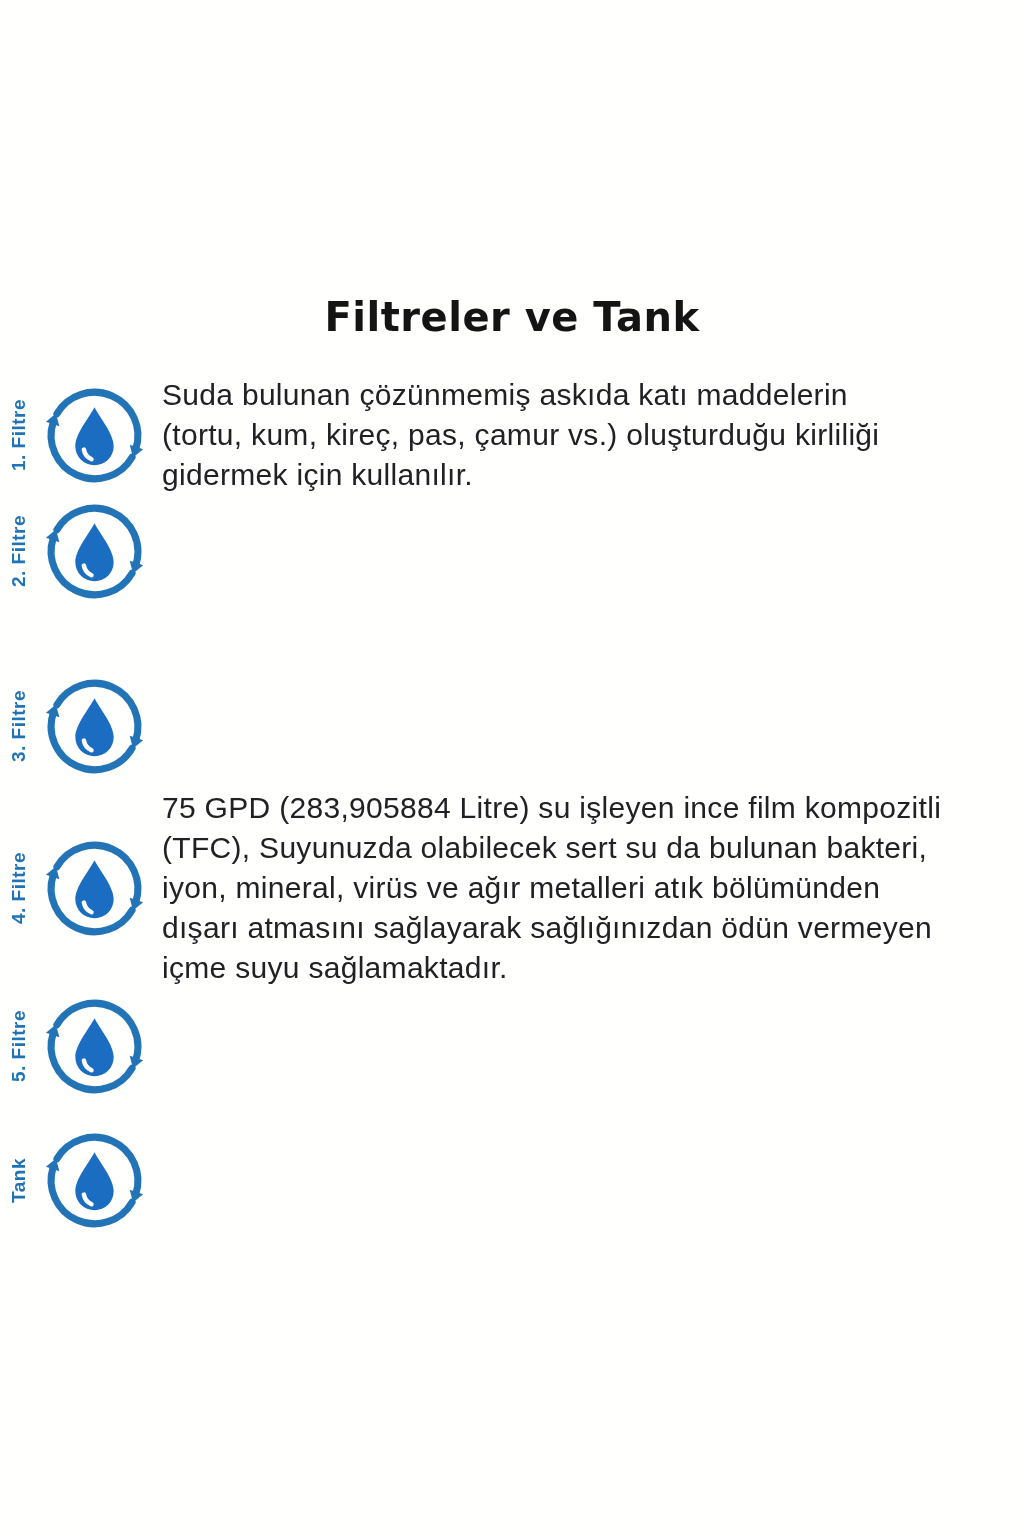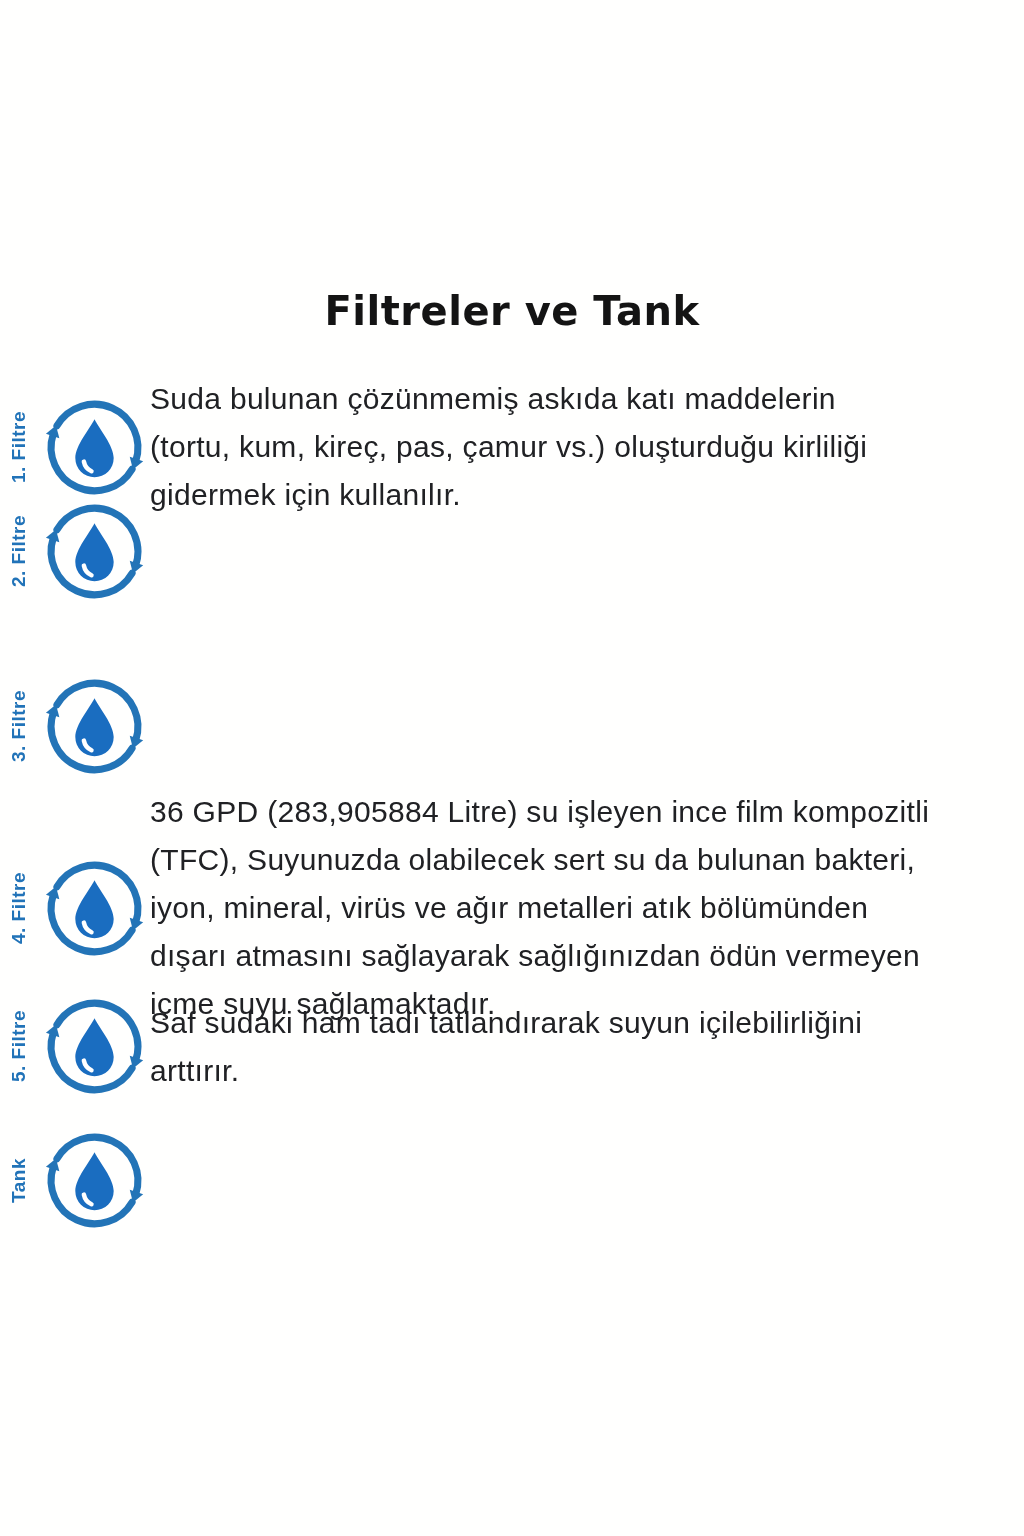--- a/index.html
+++ b/index.html
@@ -10,21 +10,21 @@
   .page {
     position: relative;
     width: 1024px;
     height: 1536px;
     background: #fffffe;
     overflow: hidden;
     font-family: "Liberation Sans", sans-serif;
   }
   .title {
     position: absolute;
-    top: 288px;
+    top: 294px;
     left: 0;
     width: 100%;
     text-align: center;
     font-family: "DejaVu Sans", sans-serif;
     font-weight: 700;
     font-size: 40px;
     letter-spacing: 0.5px;
     color: #141414;
   }
   .row {
@@ -62,22 +62,23 @@
     display: flex;
     justify-content: center;
     align-items: center;
   }
   .cycle-icon {
     width: 101px;
     height: 101px;
     flex: 0 0 101px;
   }
   .desc {
+    margin-left: 12px;
     font-size: 30px;
-    line-height: 48px;
+    line-height: 40px;
     letter-spacing: 0.3px;
     color: #202124;
     white-space: pre-line;
   }
 </style>
 </head>
 <body>
 
 <div class="page">
 
@@ -141,43 +142,41 @@
     <div class="icon-col">
       <svg class="cycle-icon" viewBox="0 0 100 100">
         <path d="M12.8 28.5 A43 43 0 0 1 90.9 63.3" fill="none" stroke="#2374b7" stroke-width="7" stroke-linecap="round"></path>
         <path d="M87.2 71.5 A43 43 0 0 1 9.1 36.7" fill="none" stroke="#2374b7" stroke-width="7" stroke-linecap="round"></path>
         <polygon points="98.2,63.6 84.9,59.2 88.1,71.9" fill="#2374b7"></polygon>
         <polygon points="1.9,36.4 15.2,40.8 11.9,28.1" fill="#2374b7"></polygon>
         <path d="M50 22 C45 32 31 48 31 60.5 A19 19 0 0 0 69 60.5 C69 48 55 32 50 22 Z" fill="#1a6dc0"></path>
         <path d="M39.5 64 A13 13 0 0 0 47 73.5" fill="none" stroke="#ffffff" stroke-width="4.5" stroke-linecap="round"></path>
       </svg>
     </div>
-    <div class="desc">36 GPD (283,905884 Litre) su işleyen ince film kompozitli
+    <div class="desc">75 GPD (283,905884 Litre) su işleyen ince film kompozitli
 (TFC), Suyunuzda olabilecek sert su da bulunan bakteri,
 iyon, mineral, virüs ve ağır metalleri atık bölümünden
 dışarı atmasını sağlayarak sağlığınızdan ödün vermeyen
 içme suyu sağlamaktadır.</div>
   </div>
 
   <div class="row row-5">
     <div class="vlabel-col">
       <span class="vlabel">5. Filtre</span>
     </div>
     <div class="icon-col">
       <svg class="cycle-icon" viewBox="0 0 100 100">
         <path d="M12.8 28.5 A43 43 0 0 1 90.9 63.3" fill="none" stroke="#2374b7" stroke-width="7" stroke-linecap="round"></path>
         <path d="M87.2 71.5 A43 43 0 0 1 9.1 36.7" fill="none" stroke="#2374b7" stroke-width="7" stroke-linecap="round"></path>
         <polygon points="98.2,63.6 84.9,59.2 88.1,71.9" fill="#2374b7"></polygon>
         <polygon points="1.9,36.4 15.2,40.8 11.9,28.1" fill="#2374b7"></polygon>
         <path d="M50 22 C45 32 31 48 31 60.5 A19 19 0 0 0 69 60.5 C69 48 55 32 50 22 Z" fill="#1a6dc0"></path>
         <path d="M39.5 64 A13 13 0 0 0 47 73.5" fill="none" stroke="#ffffff" stroke-width="4.5" stroke-linecap="round"></path>
       </svg>
     </div>
-    <div class="desc">Saf sudaki ham tadı tatlandırarak suyun içilebilirliğini
-arttırır.</div>
   </div>
 
   <div class="row row-6">
     <div class="vlabel-col">
       <span class="vlabel">Tank</span>
     </div>
     <div class="icon-col">
       <svg class="cycle-icon" viewBox="0 0 100 100">
         <path d="M12.8 28.5 A43 43 0 0 1 90.9 63.3" fill="none" stroke="#2374b7" stroke-width="7" stroke-linecap="round"></path>
         <path d="M87.2 71.5 A43 43 0 0 1 9.1 36.7" fill="none" stroke="#2374b7" stroke-width="7" stroke-linecap="round"></path>

